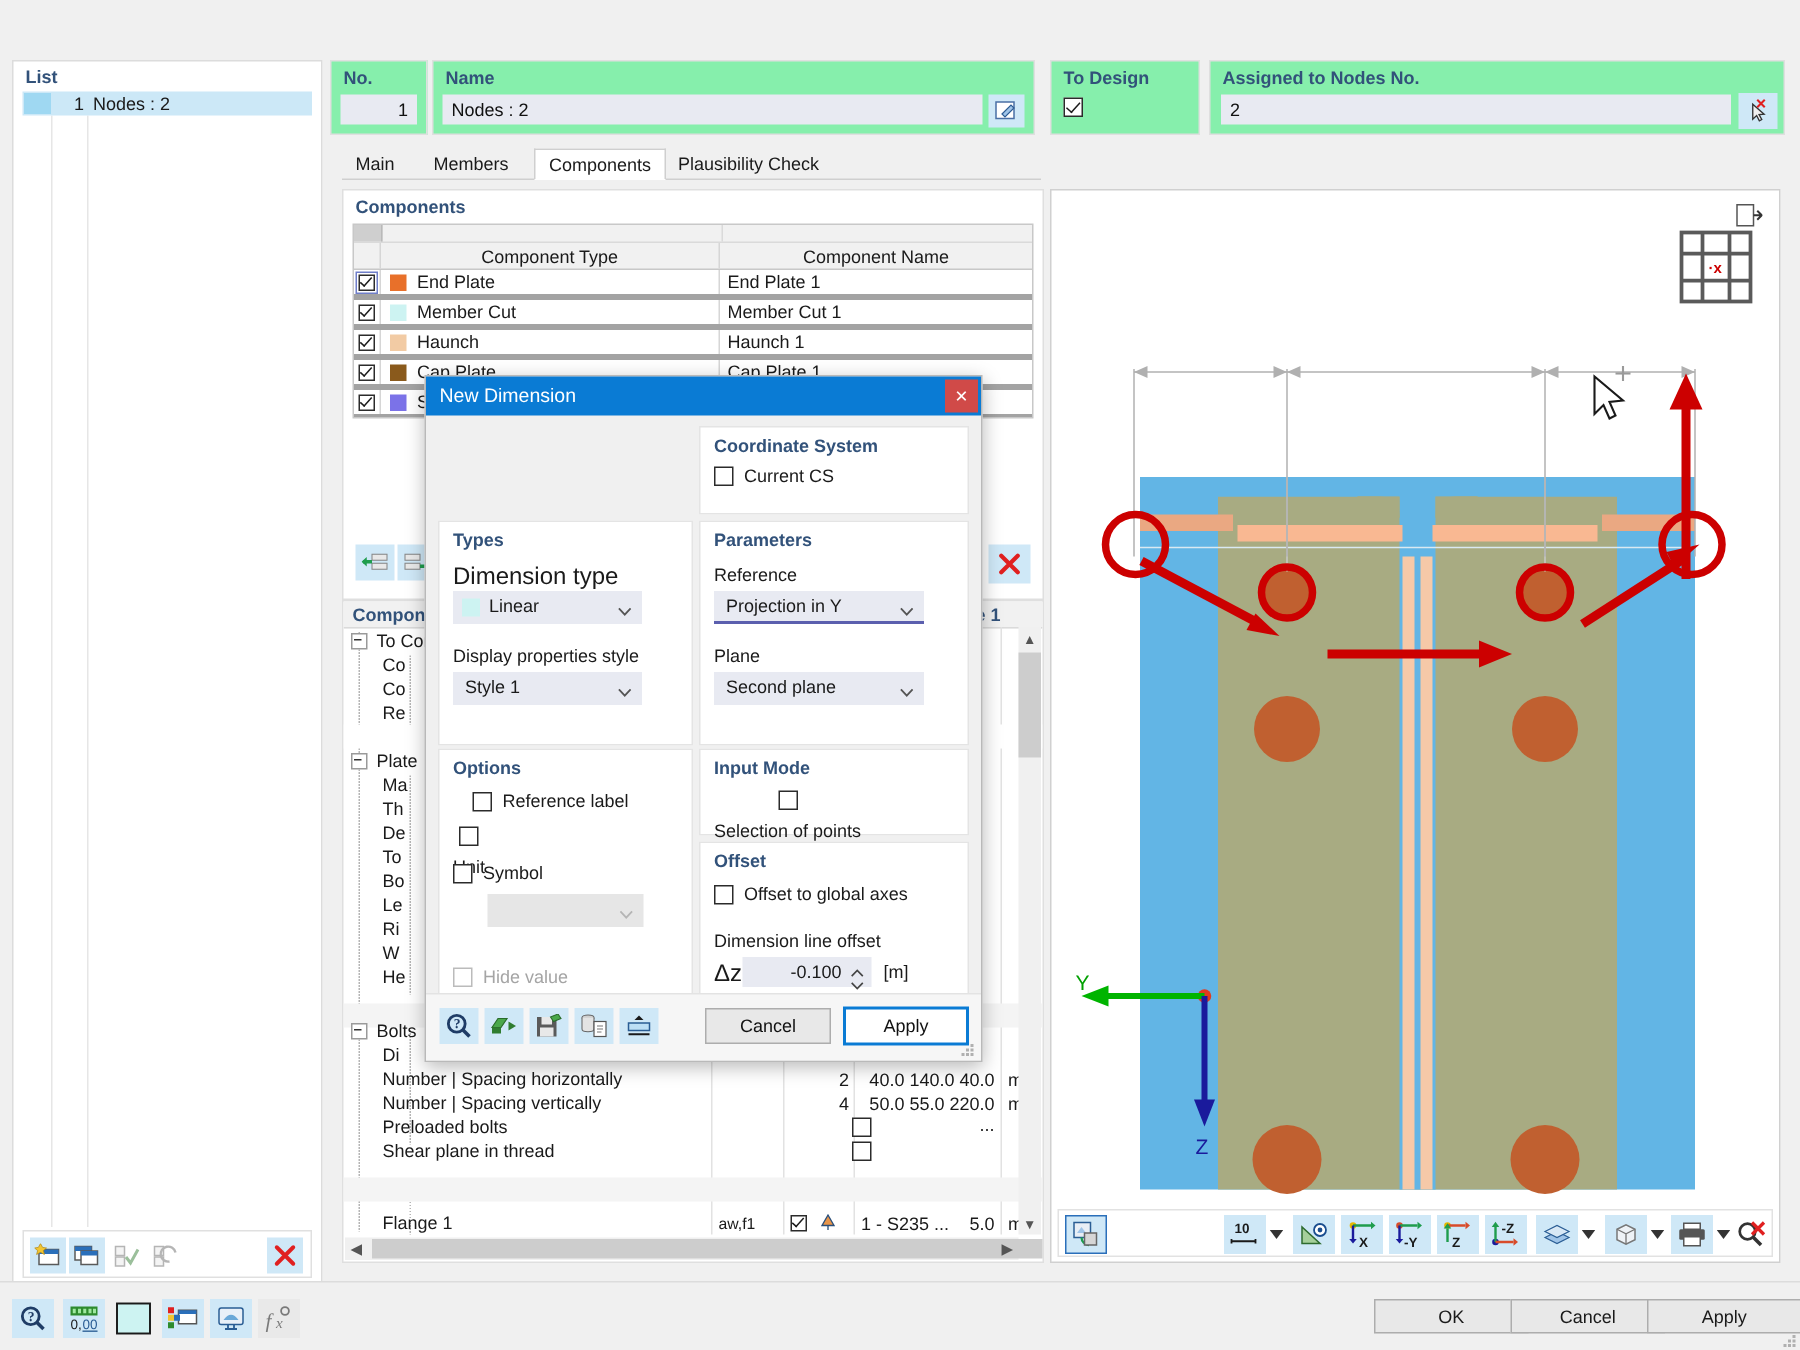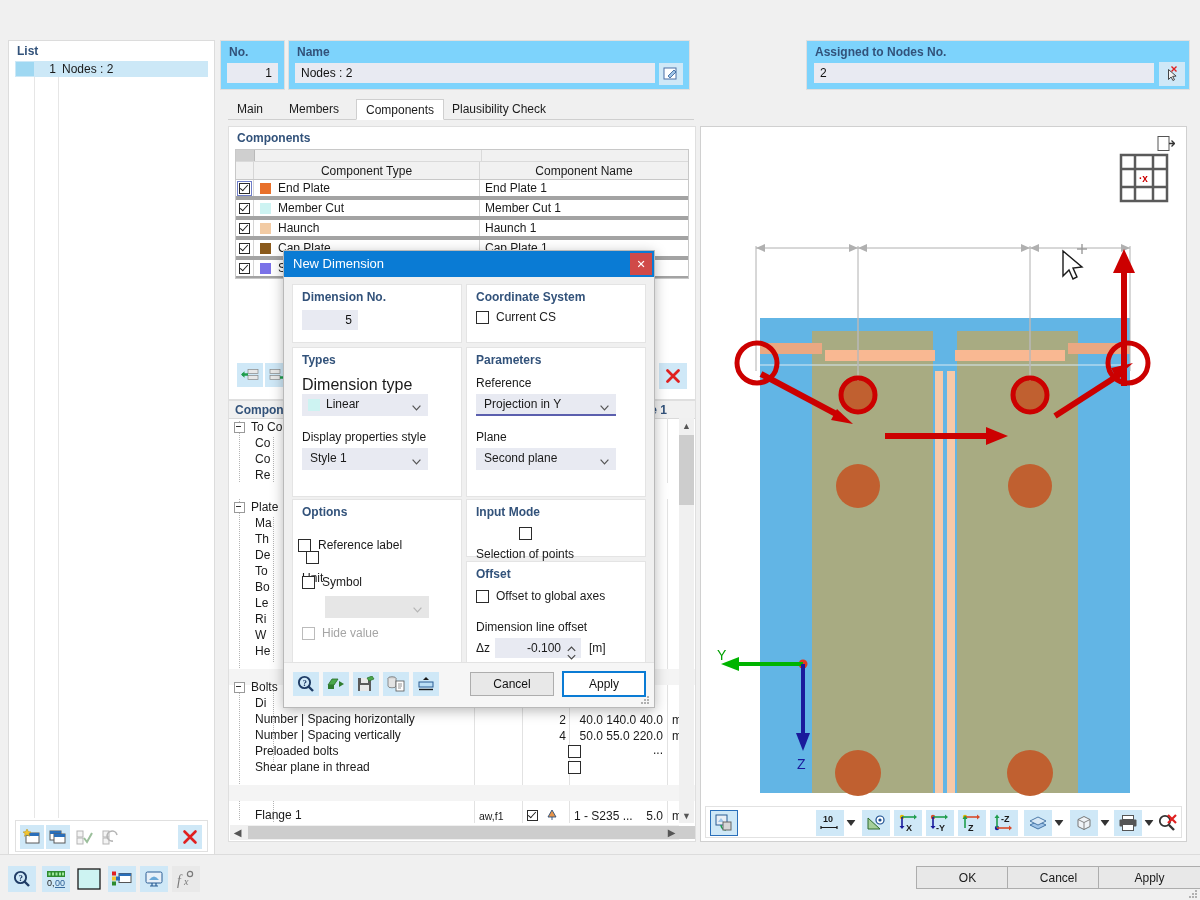--- a/index.html
+++ b/index.html
@@ -33,21 +33,21 @@
   .lp-colsep{position:absolute;left:19px;top:16px;bottom:0;width:1px;background:#e6e6e6;}
   .lp-colsep2{position:absolute;left:43px;top:16px;bottom:0;width:1px;background:#e6e6e6;}
   .lp-toolbar{position:absolute;left:6px;right:6px;bottom:4px;height:30px;background:#fff;border:1px solid #e0e0e0;}
 
   .tbtn{position:absolute;top:4px;width:22px;height:22px;background:#cfe8f7;border:1px solid transparent;}
   .tbtn.flat{background:#e9e9e9;}
   .tbtn.none{background:transparent;}
   .tbtn svg{position:absolute;left:50%;top:50%;transform:translate(-50%,-50%);}
 
   
-  .grp{position:absolute;background:#7dd3fc;border:1px solid #dfdfdf;}
+  .grp{position:absolute;background:#86efac;border:1px solid #dfdfdf;}
   .grp > .glab{position:absolute;left:8px;top:4px;font-weight:bold;font-size:12px;color:#32527a;}
   .fld{position:absolute;background:#e8eaf2;border:none;font-size:12px;padding:3px 6px;box-sizing:border-box;
        font-family:"Liberation Sans", sans-serif;color:#111;}
   .fld.num{text-align:right;}
 
   
   .cb{display:inline-block;width:13px;height:13px;border:1px solid #2b2b2b;background:#fff;position:relative;box-sizing:border-box;}
   .cb.checked:after{content:"";position:absolute;left:3px;top:0px;width:4px;height:8px;border:solid #1b1b1b;border-width:0 1.6px 1.6px 0;transform:rotate(42deg);}
   .cb.dis{border-color:#bbb;}
 
@@ -204,20 +204,24 @@
     <span class="glab">Name</span>
     <input class="fld" style="left: 6px; top: 22px; width: 360px; height: 20px;" value="Nodes : 2">
     <div class="tbtn" style="left:370px;top:22px;width:22px;height:20px;">
       <svg width="16" height="14" viewBox="0 0 16 14">
         <rect x="1" y="1" width="12" height="11" fill="#fff" stroke="#4a6fa5"></rect>
         <path d="M5 9 L11 3 L13 5 L7 11 Z" fill="#9fc4e8" stroke="#2e5d94" stroke-width=".8"></path>
       </svg>
     </div>
   </div>
 
+  <div class="grp" style="left:700px;top:40px;width:98px;height:48px;">
+    <span class="glab">To Design</span>
+    <span class="cb checked" style="position:absolute;left:8px;top:24px;"></span>
+  </div>
 
   <div class="grp" style="left:806px;top:40px;width:382px;height:48px;">
     <span class="glab">Assigned to Nodes No.</span>
     <input class="fld" style="left: 7px; top: 22px; width: 340px; height: 20px;" value="2">
     <div class="tbtn" style="left:352px;top:21px;width:24px;height:22px;">
       <svg width="17" height="17" viewBox="0 0 17 17">
         <path d="M5 4 L5 14 L7.6 11.5 L9.4 15 L11 14.2 L9.2 10.9 L12.6 10.6 Z" fill="#f0f0f0" stroke="#333" stroke-width=".9"></path>
         <path d="M8 1 L13 6 M13 1 L8 6" stroke="#e02020" stroke-width="1.4"></path>
       </svg>
     </div>
@@ -671,24 +675,20 @@
       </svg>
     </div>
   </div>
 
   <div class="dlg">
     <div class="dlg-title">
       <span>New Dimension</span>
       <div class="dlg-x">✕</div>
     </div>
 
-    <div class="dbox" style="left:8px;top:33px;width:168px;height:57px;">
-      <span class="dlab">Dimension No.</span>
-      <input class="dfield" style="left: 9px; top: 25px; width: 56px; height: 20px; text-align: right; border: none;" value="5">
-    </div>
 
     <div class="dbox" style="left:182px;top:33px;width:178px;height:57px;">
       <span class="dlab">Coordinate System</span>
       <div class="dcb" style="left:9px;top:25px;">
         <span class="cb"></span>
         <span>Current CS</span>
       </div>
     </div>
 
     <div class="dbox" style="left:8px;top:96px;width:168px;height:148px;">
@@ -731,62 +731,62 @@
         <span class="chev">
           <svg width="9" height="6" viewBox="0 0 9 6">
               <path d="M0.6 0.6 L4.5 4.8 L8.4 0.6" stroke="#555" stroke-width="1.2" fill="none"></path>
             </svg>
         </span>
       </div>
     </div>
 
     <div class="dbox" style="left:8px;top:248px;width:168px;height:164px;">
       <span class="dlab">Options</span>
-      <div class="dcb" style="left:5px;top:27px;margin-top:11px;">
+      <div class="dcb" style="left:22px;top:27px;">
         <span class="cb"></span>
         <span>Reference label</span>
       </div>
       <div class="dcb" style="left:9px;top:51px;flex-direction:column;">
         <span class="cb"></span>
         <span>Unit</span>
       </div>
       <div class="dcb" style="left:9px;top:75px;">
         <span class="cb"></span>
         <span>Symbol</span>
       </div>
       <div class="dsel dis" style="left:32px;top:96px;width:104px;">
         <span class="txt"></span>
         <span class="chev">
           <svg width="9" height="6" viewBox="0 0 9 6">
               <path d="M0.6 0.6 L4.5 4.8 L8.4 0.6" stroke="#b5b5b5" stroke-width="1.2" fill="none"></path>
             </svg>
         </span>
       </div>
-      <div class="dcb dis" style="left:9px;top:126px;">
+      <div class="dcb dis" style="left:9px;top:144px;">
         <span class="cb dis"></span>
         <span>Hide value</span>
       </div>
     </div>
 
     <div class="dbox" style="left:182px;top:248px;width:178px;height:56px;">
       <span class="dlab">Input Mode</span>
       <div class="dcb" style="left:9px;top:27px;flex-direction:column;">
         <span class="cb"></span>
         <span>Selection of points</span>
       </div>
     </div>
 
     <div class="dbox" style="left:182px;top:310px;width:178px;height:102px;">
       <span class="dlab">Offset</span>
       <div class="dcb" style="left:9px;top:27px;">
         <span class="cb"></span>
         <span>Offset to global axes</span>
       </div>
       <span style="position:absolute;left:9px;top:58px;font-size:12px;">Dimension line offset</span>
-      <span style="position:absolute;left:9px;top:79px;font-size:12px;">Δz</span>
+      <span style="position:absolute;left:9px;top:79px;font-size:16px;">Δz</span>
       <div class="spin" style="left:28px;top:76px;width:86px;">
         <span class="v">-0.100</span>
         <span class="up">
           <svg width="9" height="6" viewBox="0 0 9 6">
               <path d="M0.8 4.8 L4.5 1 L8.2 4.8" stroke="#444" stroke-width="1.1" fill="none"></path>
             </svg>
         </span>
         <span class="dn">
           <svg width="9" height="6" viewBox="0 0 9 6">
               <path d="M0.8 1.2 L4.5 5 L8.2 1.2" stroke="#444" stroke-width="1.1" fill="none"></path>

